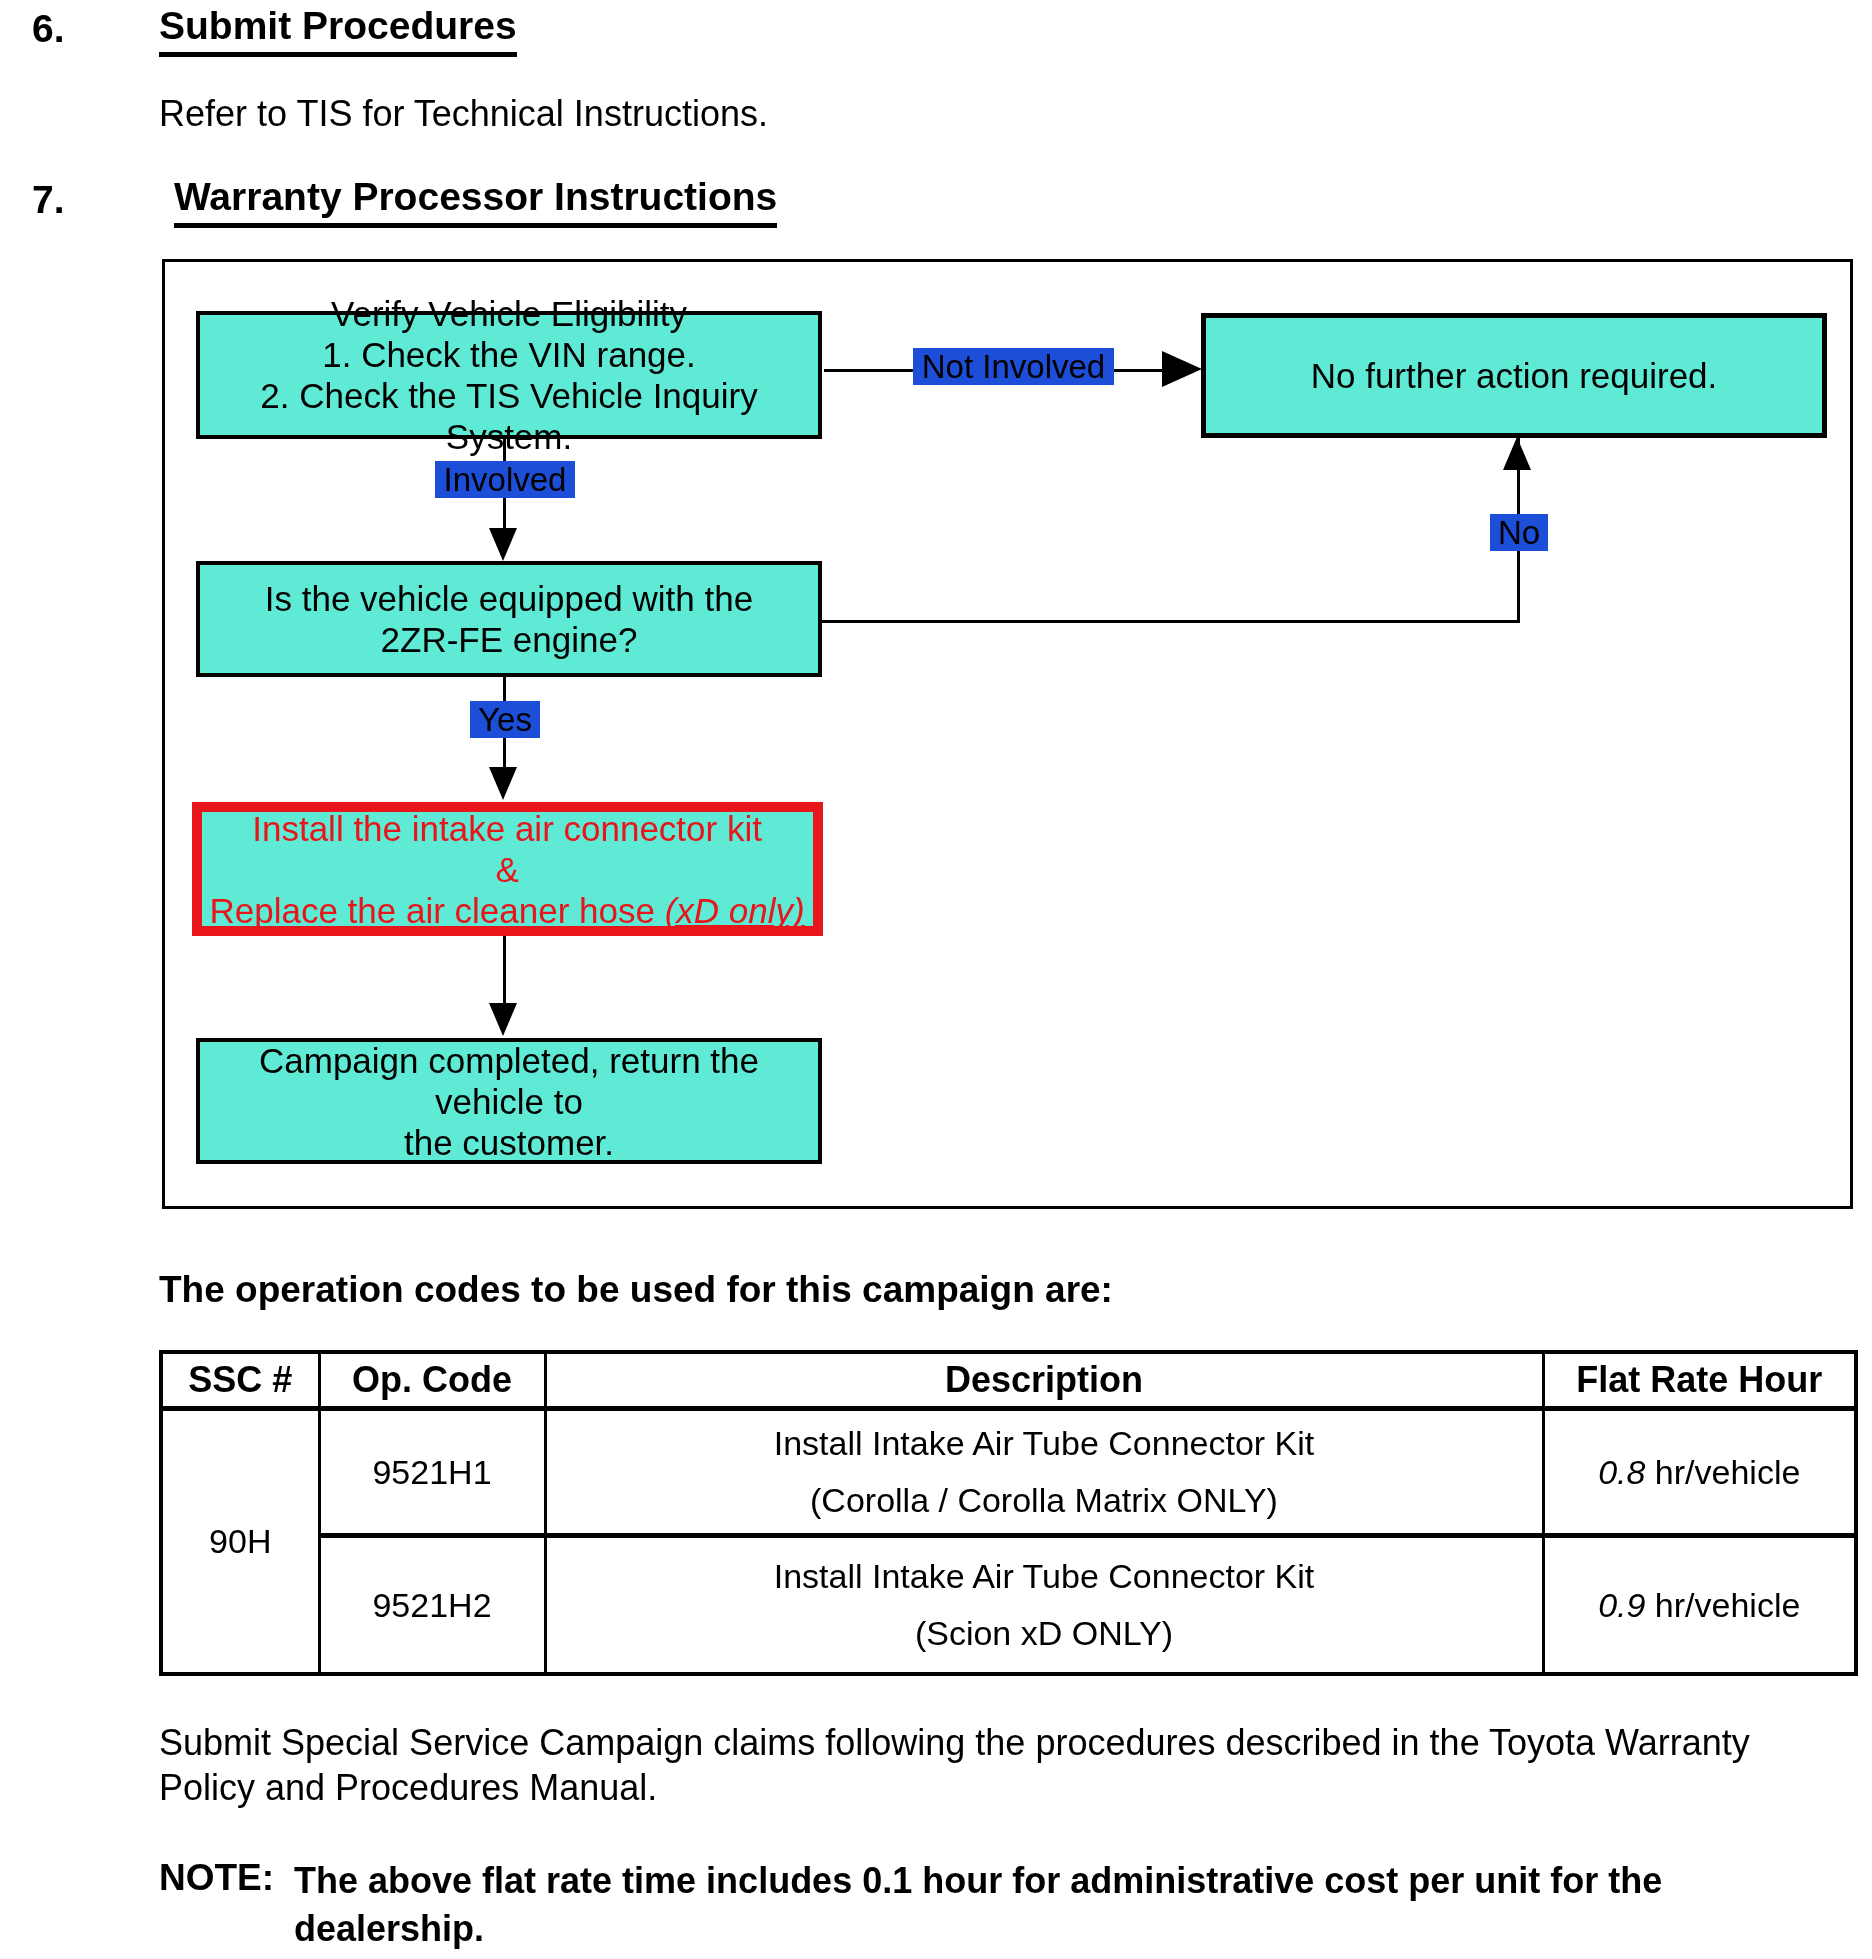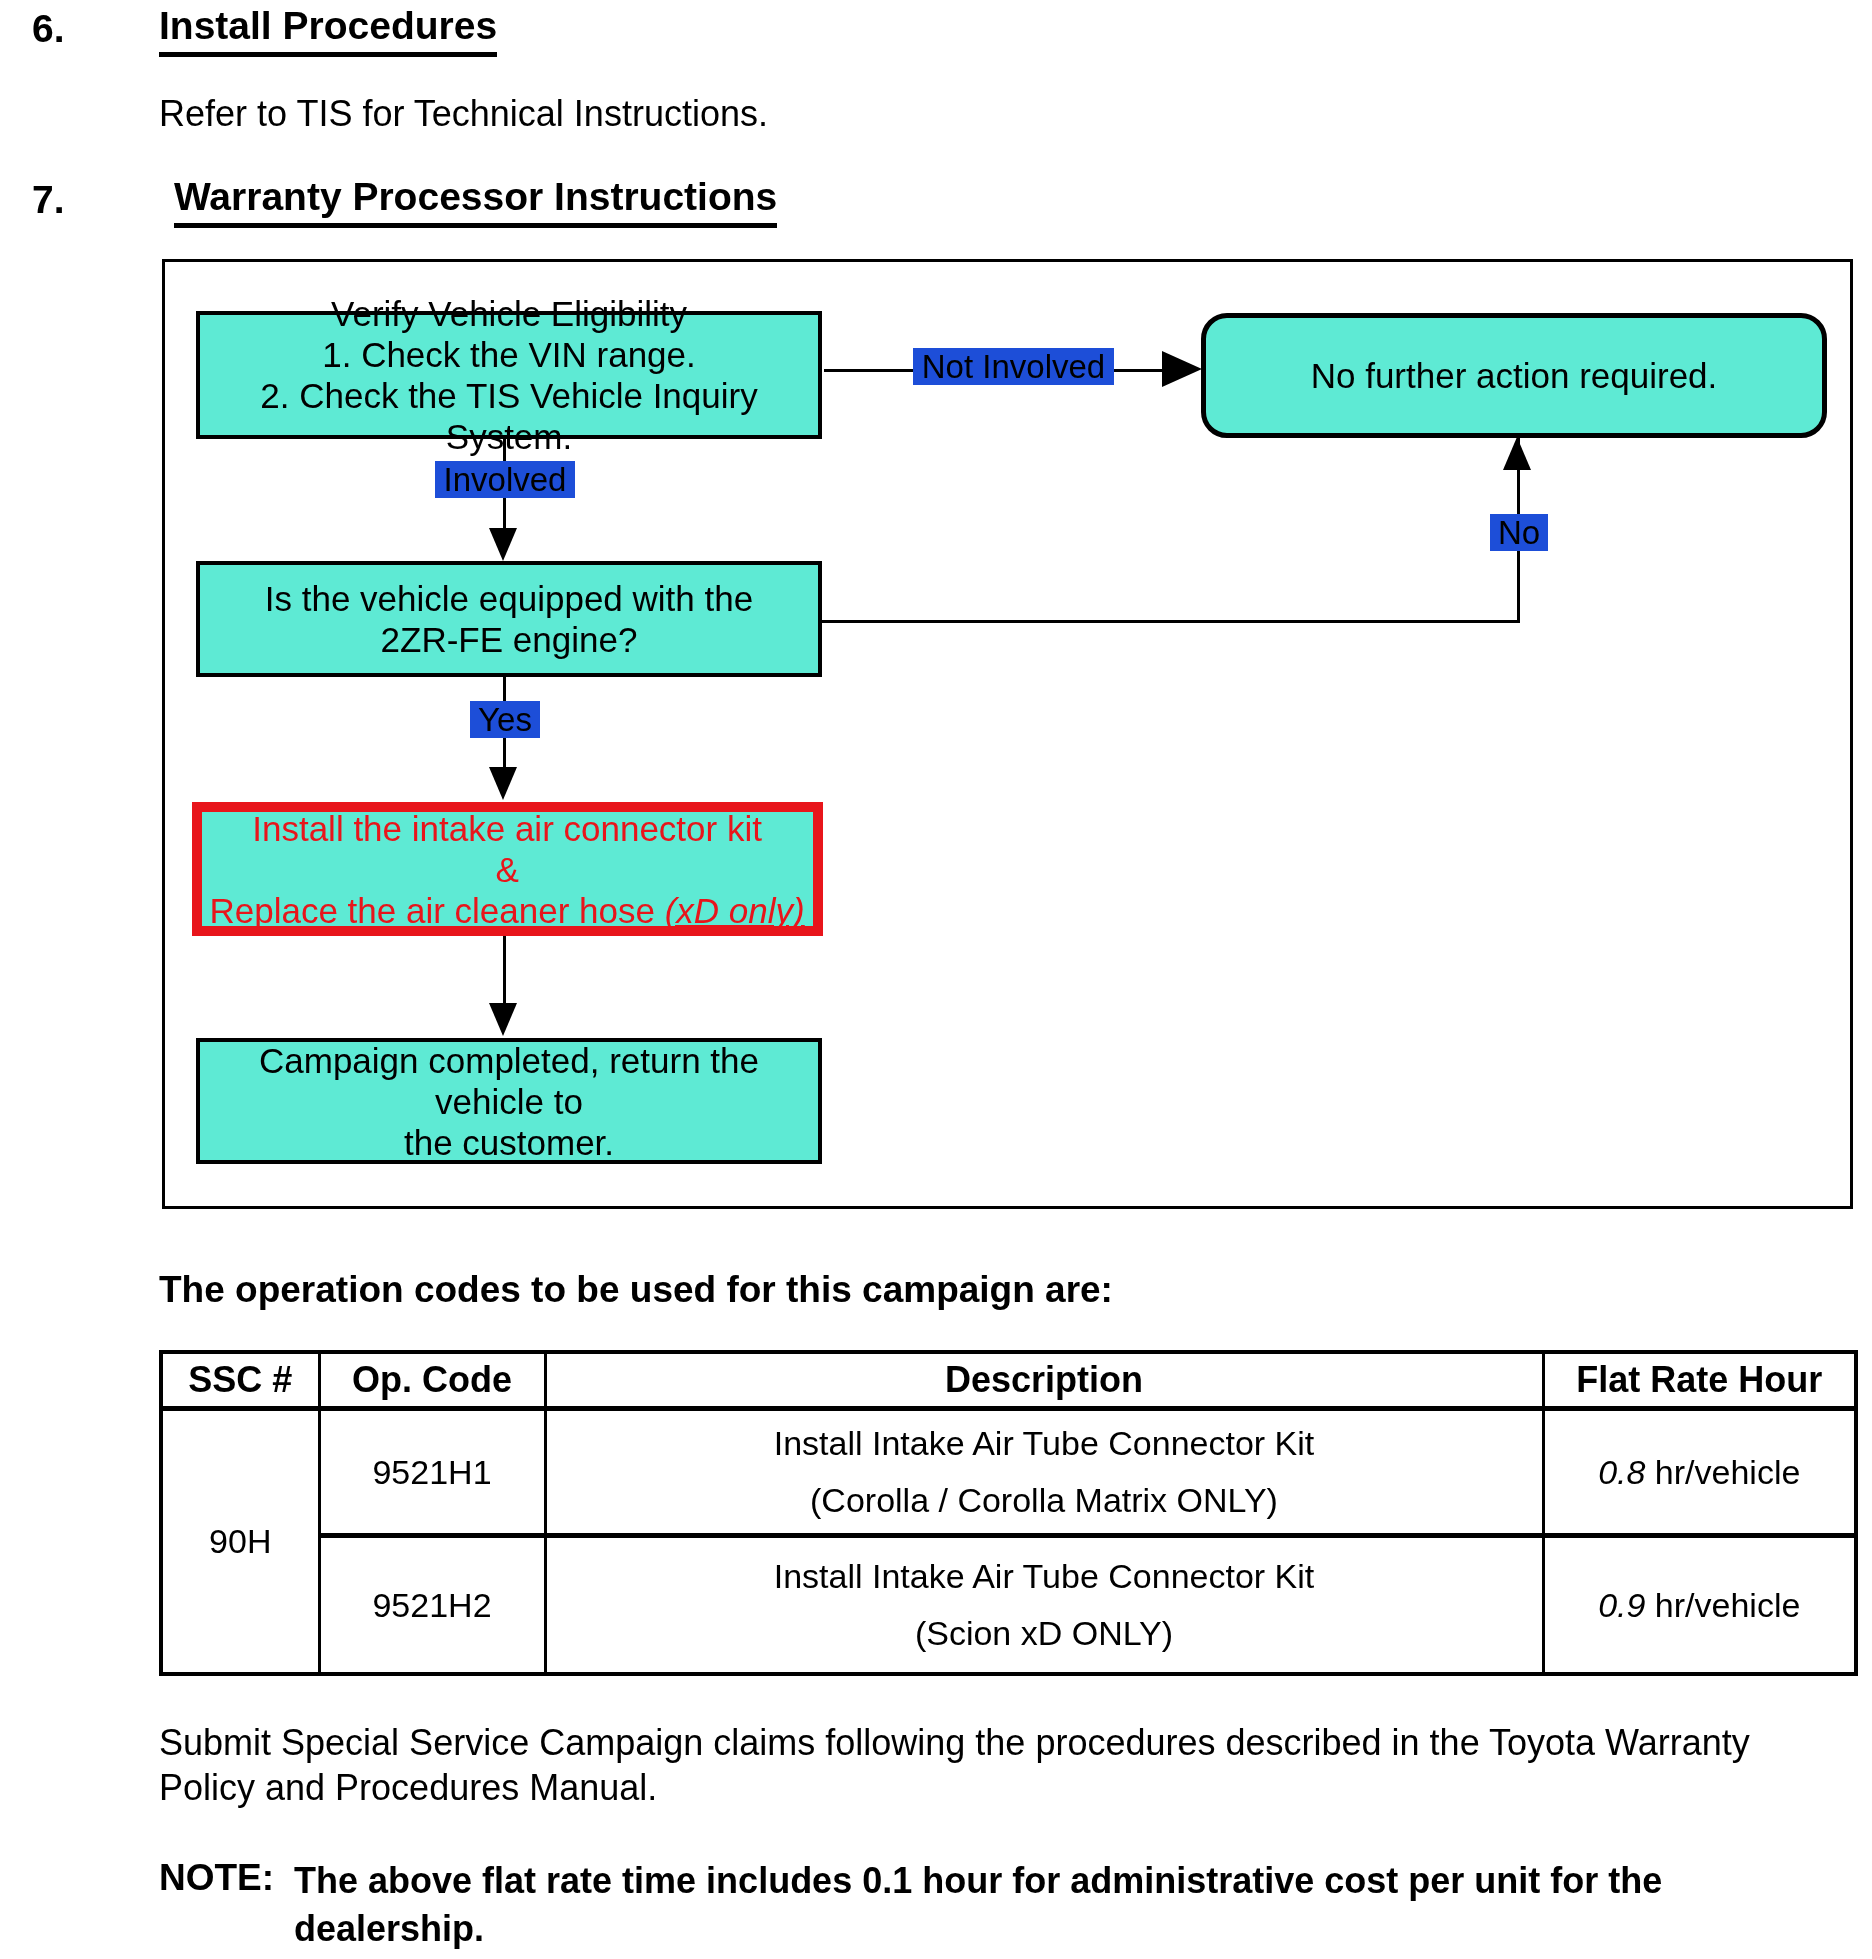--- a/index.html
+++ b/index.html
@@ -33,21 +33,21 @@
   .fc-box{
     position:absolute;
     border:4.2px solid #000;
     box-sizing:border-box;
     display:flex;flex-direction:column;justify-content:center;
     text-align:center;
     font-size:35px;line-height:41px;
     background:#5eead4;
   }
   .box-verify{left:31px;top:49px;width:626px;height:128px;}
-  .box-noaction{left:1036px;top:51px;width:626px;height:125px;border-width:5px;border-radius:26px;}
+  .box-noaction{left:1036px;top:51px;width:626px;height:125px;border-width:5px;}
   .box-engine{left:31px;top:299px;width:626px;height:116px;}
   .box-repair{
     left:26.6px;top:540px;width:631px;height:134px;
     border:10px solid #e8151b;color:#e8151b;
   }
   .box-campaign{left:31px;top:776px;width:626px;height:126px;}
   .em-underline{font-style:italic;text-decoration:underline;}
 
   .fc-line{position:absolute;background:#000;}
   .hline-notinv{left:659px;top:107px;width:342px;height:3.3px;}
@@ -111,21 +111,21 @@
 
   .pre-lines{white-space:pre-line;}
 </style>
 </head>
 <body>
 
 <div class="page">
 
   <div class="abs sec-num" style="left:32px;top:6.6px;">6.</div>
   <div class="abs" style="left:159px;top:4.2px;">
-    <span class="sec-title">Install Procedures</span>
+    <span class="sec-title">Submit Procedures</span>
   </div>
   <div class="abs body-text" style="left:159px;top:93px;">Refer to TIS for Technical Instructions.</div>
 
   <div class="abs sec-num" style="left:32px;top:178px;">7.</div>
   <div class="abs" style="left:174px;top:175px;">
     <span class="sec-title">Warranty Processor Instructions</span>
   </div>
 
   <div class="abs flowchart">
 

